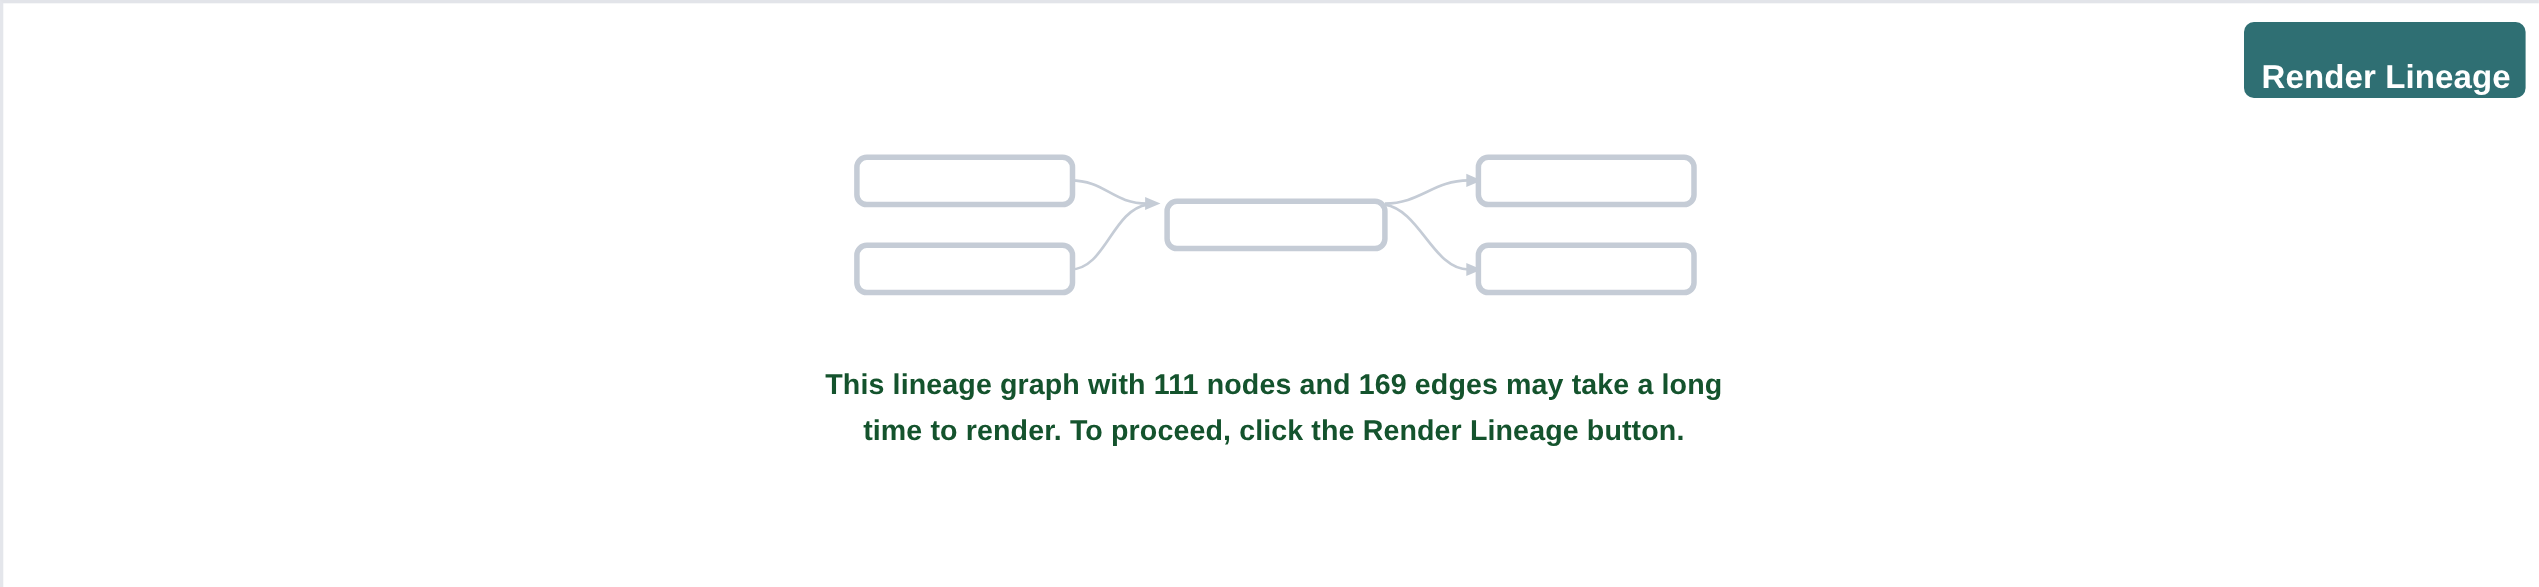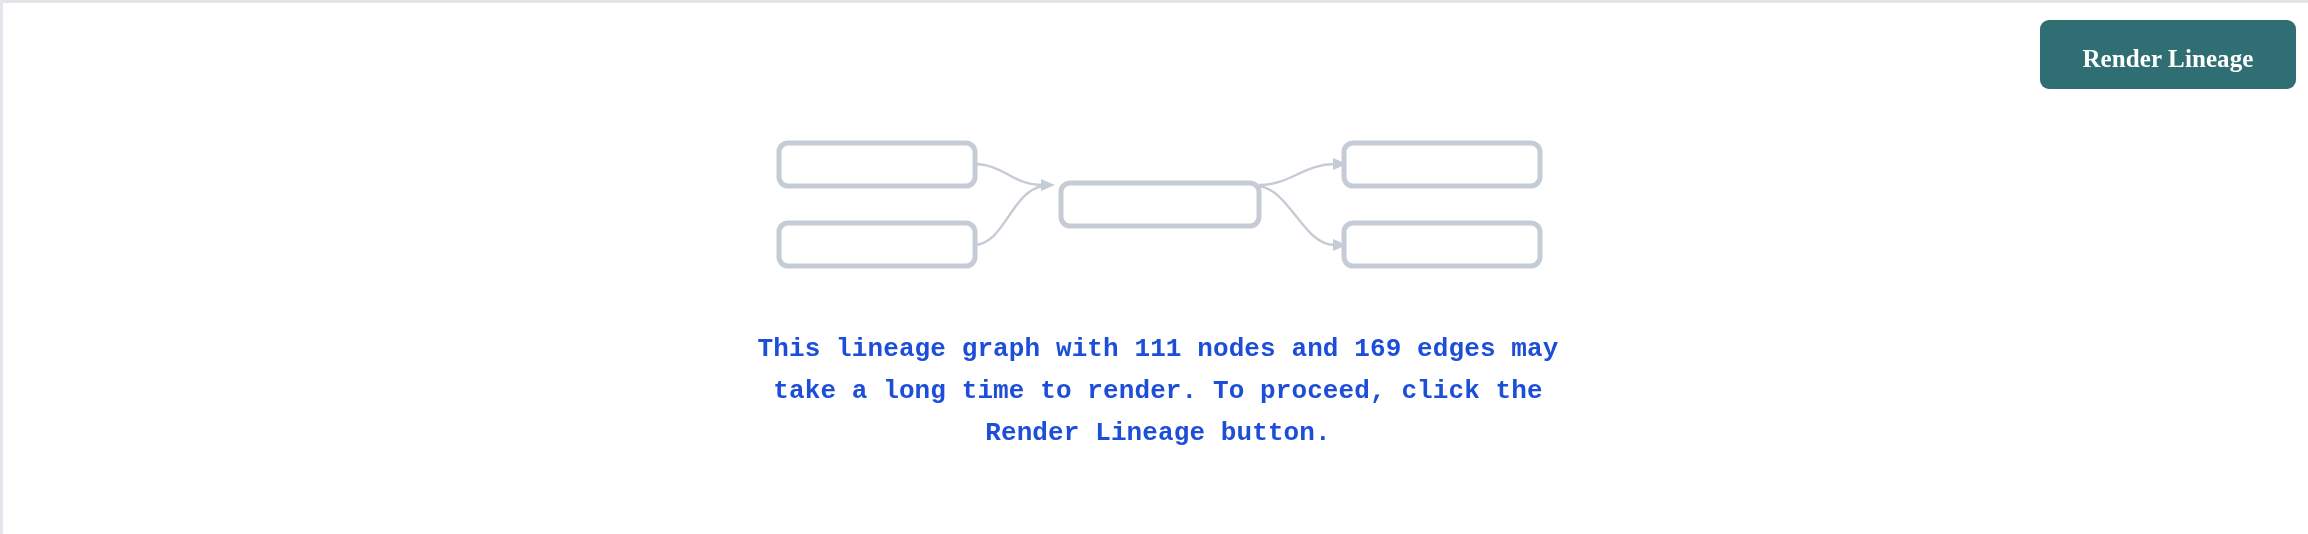--- a/index.html
+++ b/index.html
@@ -29,27 +29,27 @@
   .render-button {
     position: absolute;
     top: 17px;
     left: 2037px;
     width: 256px;
     height: 69px;
     background: #2f6f73;
     color: #ffffff;
     border: none;
     border-radius: 9px;
-    font-family: Liberation Serif, serif;
-    font-size: 25px;
+    font-family: Liberation Sans, sans-serif;
+    font-size: 30px;
     font-weight: bold;
     letter-spacing: 0.1px;
     line-height: 69px;
     text-align: center;
-    padding: 4px;
+    padding: 16px;
     cursor: pointer;
     white-space: nowrap;
   }
 
   
   .graph-placeholder {
     position: absolute;
     top: 120px;
     left: 740px;
     width: 830px;
@@ -75,22 +75,22 @@
     fill: #c5ccd6;
   }
 
   
   .lineage-message {
     position: absolute;
     top: 325px;
     left: 725px;
     width: 860px;
     text-align: center;
-    color: #1d4ed8;
-    font-family: Liberation Mono, monospace;
+    color: #14532d;
+    font-family: Liberation Sans, sans-serif;
     font-size: 26px;
     font-weight: bold;
     line-height: 42px;
     letter-spacing: 0.1px;
   }
 </style>
 </head>
 <body>
 
 <div class="lineage-panel">

